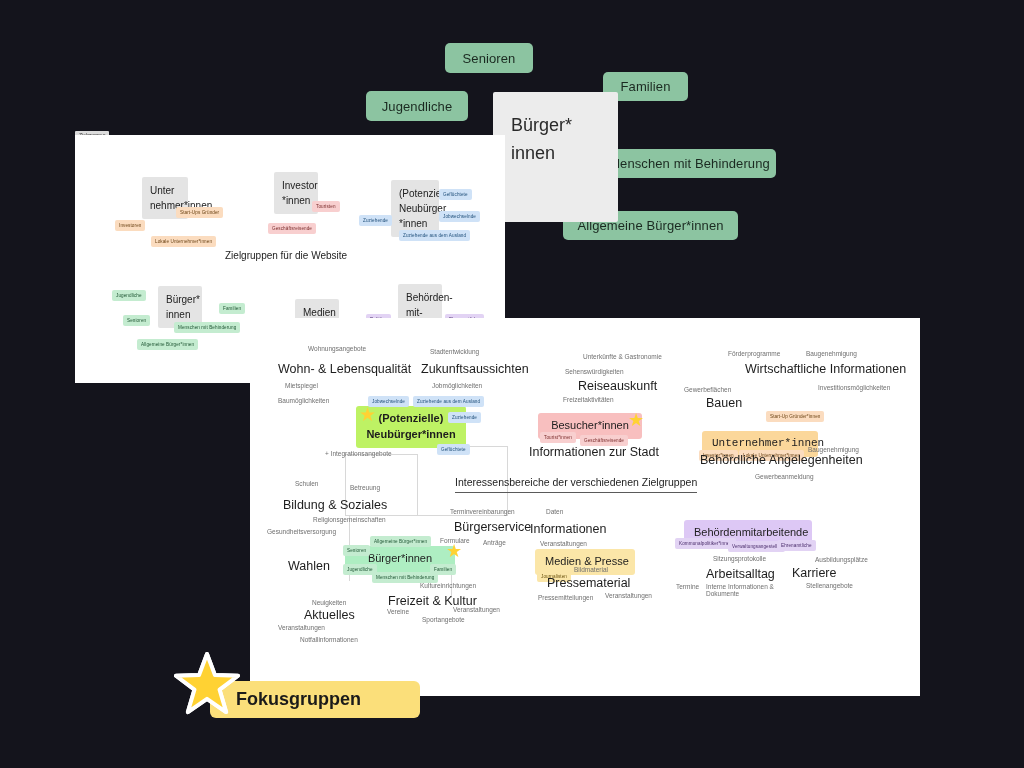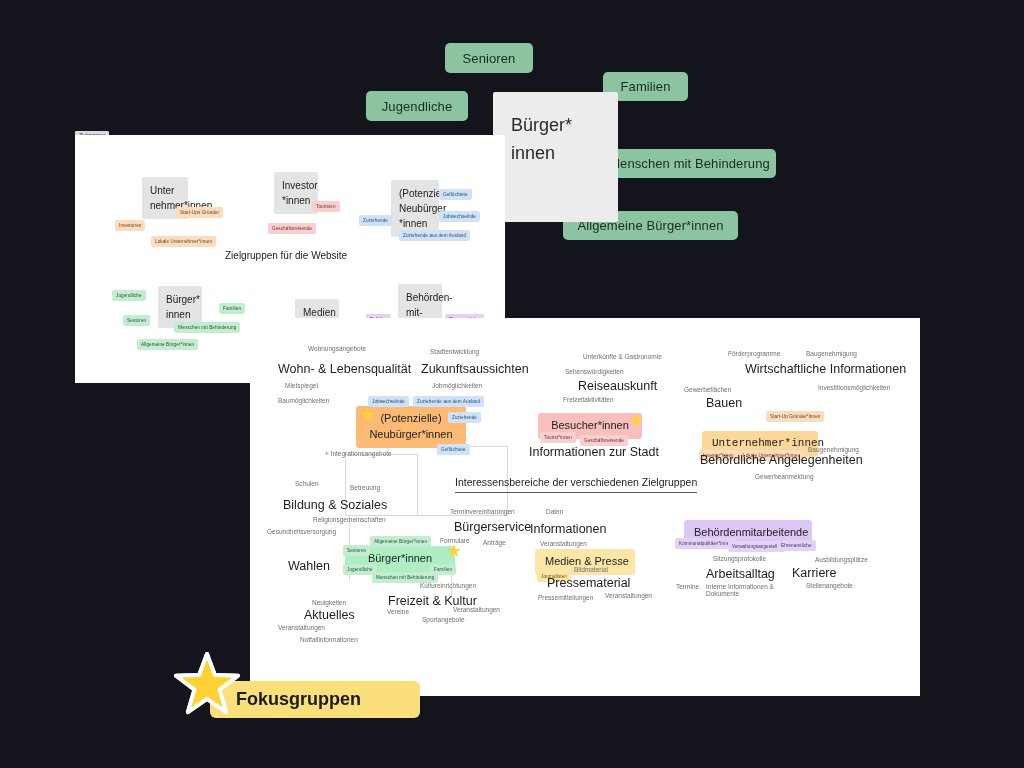--- a/index.html
+++ b/index.html
@@ -82,21 +82,21 @@
 
   
   .topic-big   { font-size:12.5px; color:#1d1d1d; }
   .topic-small { font-size:6.5px;  color:#6f6f6f; }
 
   
   .chip {
     border-radius:3px; padding:5px 10px; font-size:11px; color:#1d1d1d;
     text-align:center; line-height:1.45;
   }
-  .chip.blue   { background:#fdba74; }
+  .chip.blue   { background:#bef264;font-weight:bold; }
   .chip.red    { background:#f8bfbf; }
   .chip.orange { background:#fbd79a; }
   .chip.green  { background:#aeeec2; }
   .chip.yellow { background:#fbe6a8; }
   .chip.purple { background:#ddc8f5; }
 
   .headline {
     position:absolute; font-size:10.5px; color:#1d1d1d;
     border-bottom:1.4px solid #5a5a5a; padding-bottom:4px;
     white-space:nowrap;

